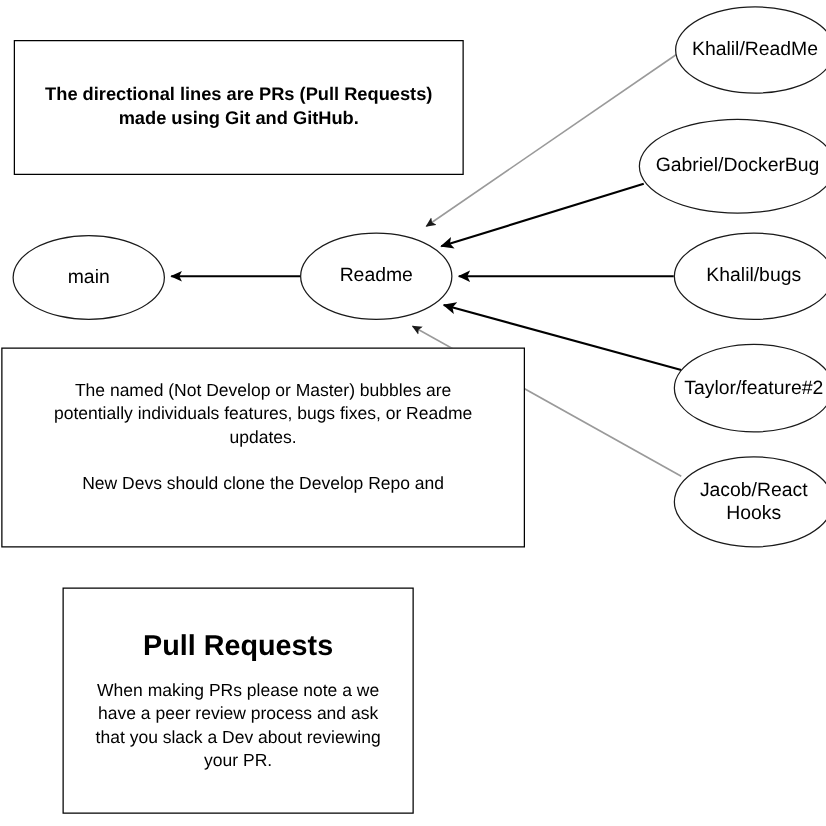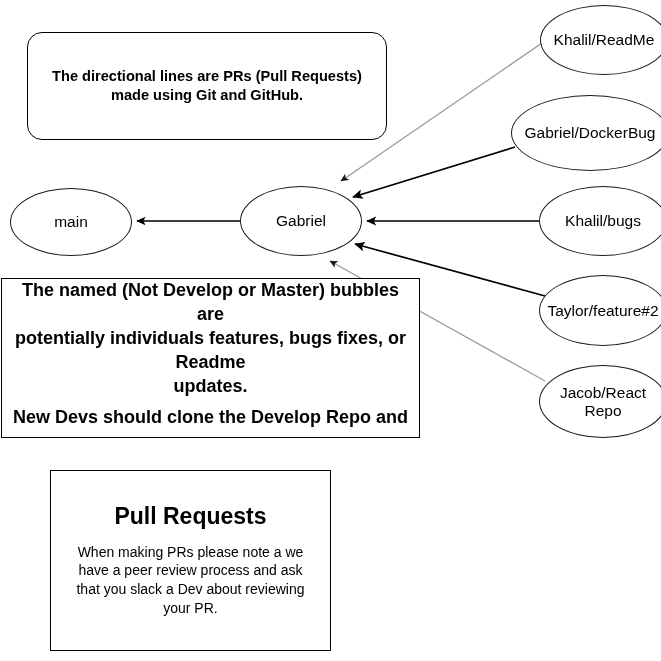--- a/index.html
+++ b/index.html
@@ -59,22 +59,22 @@
     z-index: 4;
   }
   .tb-bold {
     font-weight: bold;
     font-size: 14.6px;
     line-height: 1.33;
     padding: 0 8px;
     white-space: pre-line;
   }
   .tb-para {
-    font-weight: bold;
-    font-size: 18px;
+    font-weight: normal;
+    font-size: 14px;
     line-height: 1.33;
     padding: 0 4px;
     white-space: pre-line;
   }
   .tb-spacer {
     height: 18px;
   }
   .pr-title {
     font-weight: bold;
     font-size: 23px;
@@ -114,45 +114,45 @@
     <line x1="545" y1="296" x2="355" y2="244" stroke="#000000" stroke-width="1.7" marker-end="url(#arrowDark)"></line>
 
     <line x1="545" y1="381" x2="330" y2="261" stroke="#9a9a9a" stroke-width="1.3" marker-end="url(#arrowFaint)"></line>
   </svg>
 
   <div class="node" style="left:10px; top:188px; width:122px; height:68px;text-align:center;">
     <span class="node-label">main</span>
   </div>
 
   <div class="node" style="left:240px; top:186px; width:122px; height:70px;">
-    <span class="node-label">Gabriel</span>
+    <span class="node-label">Readme</span>
   </div>
 
   <div class="node" style="left:540px; top:5px; width:128px; height:70px;">
     <span class="node-label">Khalil/ReadMe</span>
   </div>
 
   <div class="node" style="left:511px; top:95px; width:158px; height:76px;">
     <span class="node-label">Gabriel/DockerBug</span>
   </div>
 
   <div class="node" style="left:539px; top:186px; width:128px; height:70px;">
     <span class="node-label">Khalil/bugs</span>
   </div>
 
   <div class="node" style="left:539px; top:275px; width:128px; height:71px;">
     <span class="node-label">Taylor/feature#2</span>
   </div>
 
   <div class="node" style="left:539px; top:365px; width:128px; height:73px;">
     <span class="node-label">Jacob/React
-Repo</span>
+Hooks</span>
   </div>
 
-  <div class="textbox" style="left:27px; top:32px; width:360px; height:108px;border-radius:15px;">
+  <div class="textbox" style="left:11px; top:32px; width:360px; height:108px;">
     <div class="tb-bold">The directional lines are PRs (Pull Requests)
 made using Git and GitHub.</div>
   </div>
 
   <div class="textbox" style="left:1px; top:278px; width:419px; height:160px;">
     <div class="tb-para">The named (Not Develop or Master) bubbles are
 potentially individuals features, bugs fixes, or Readme
 updates.</div>
     <div class="tb-spacer"></div>
     <div class="tb-para">New Devs should clone the Develop Repo and</div>

